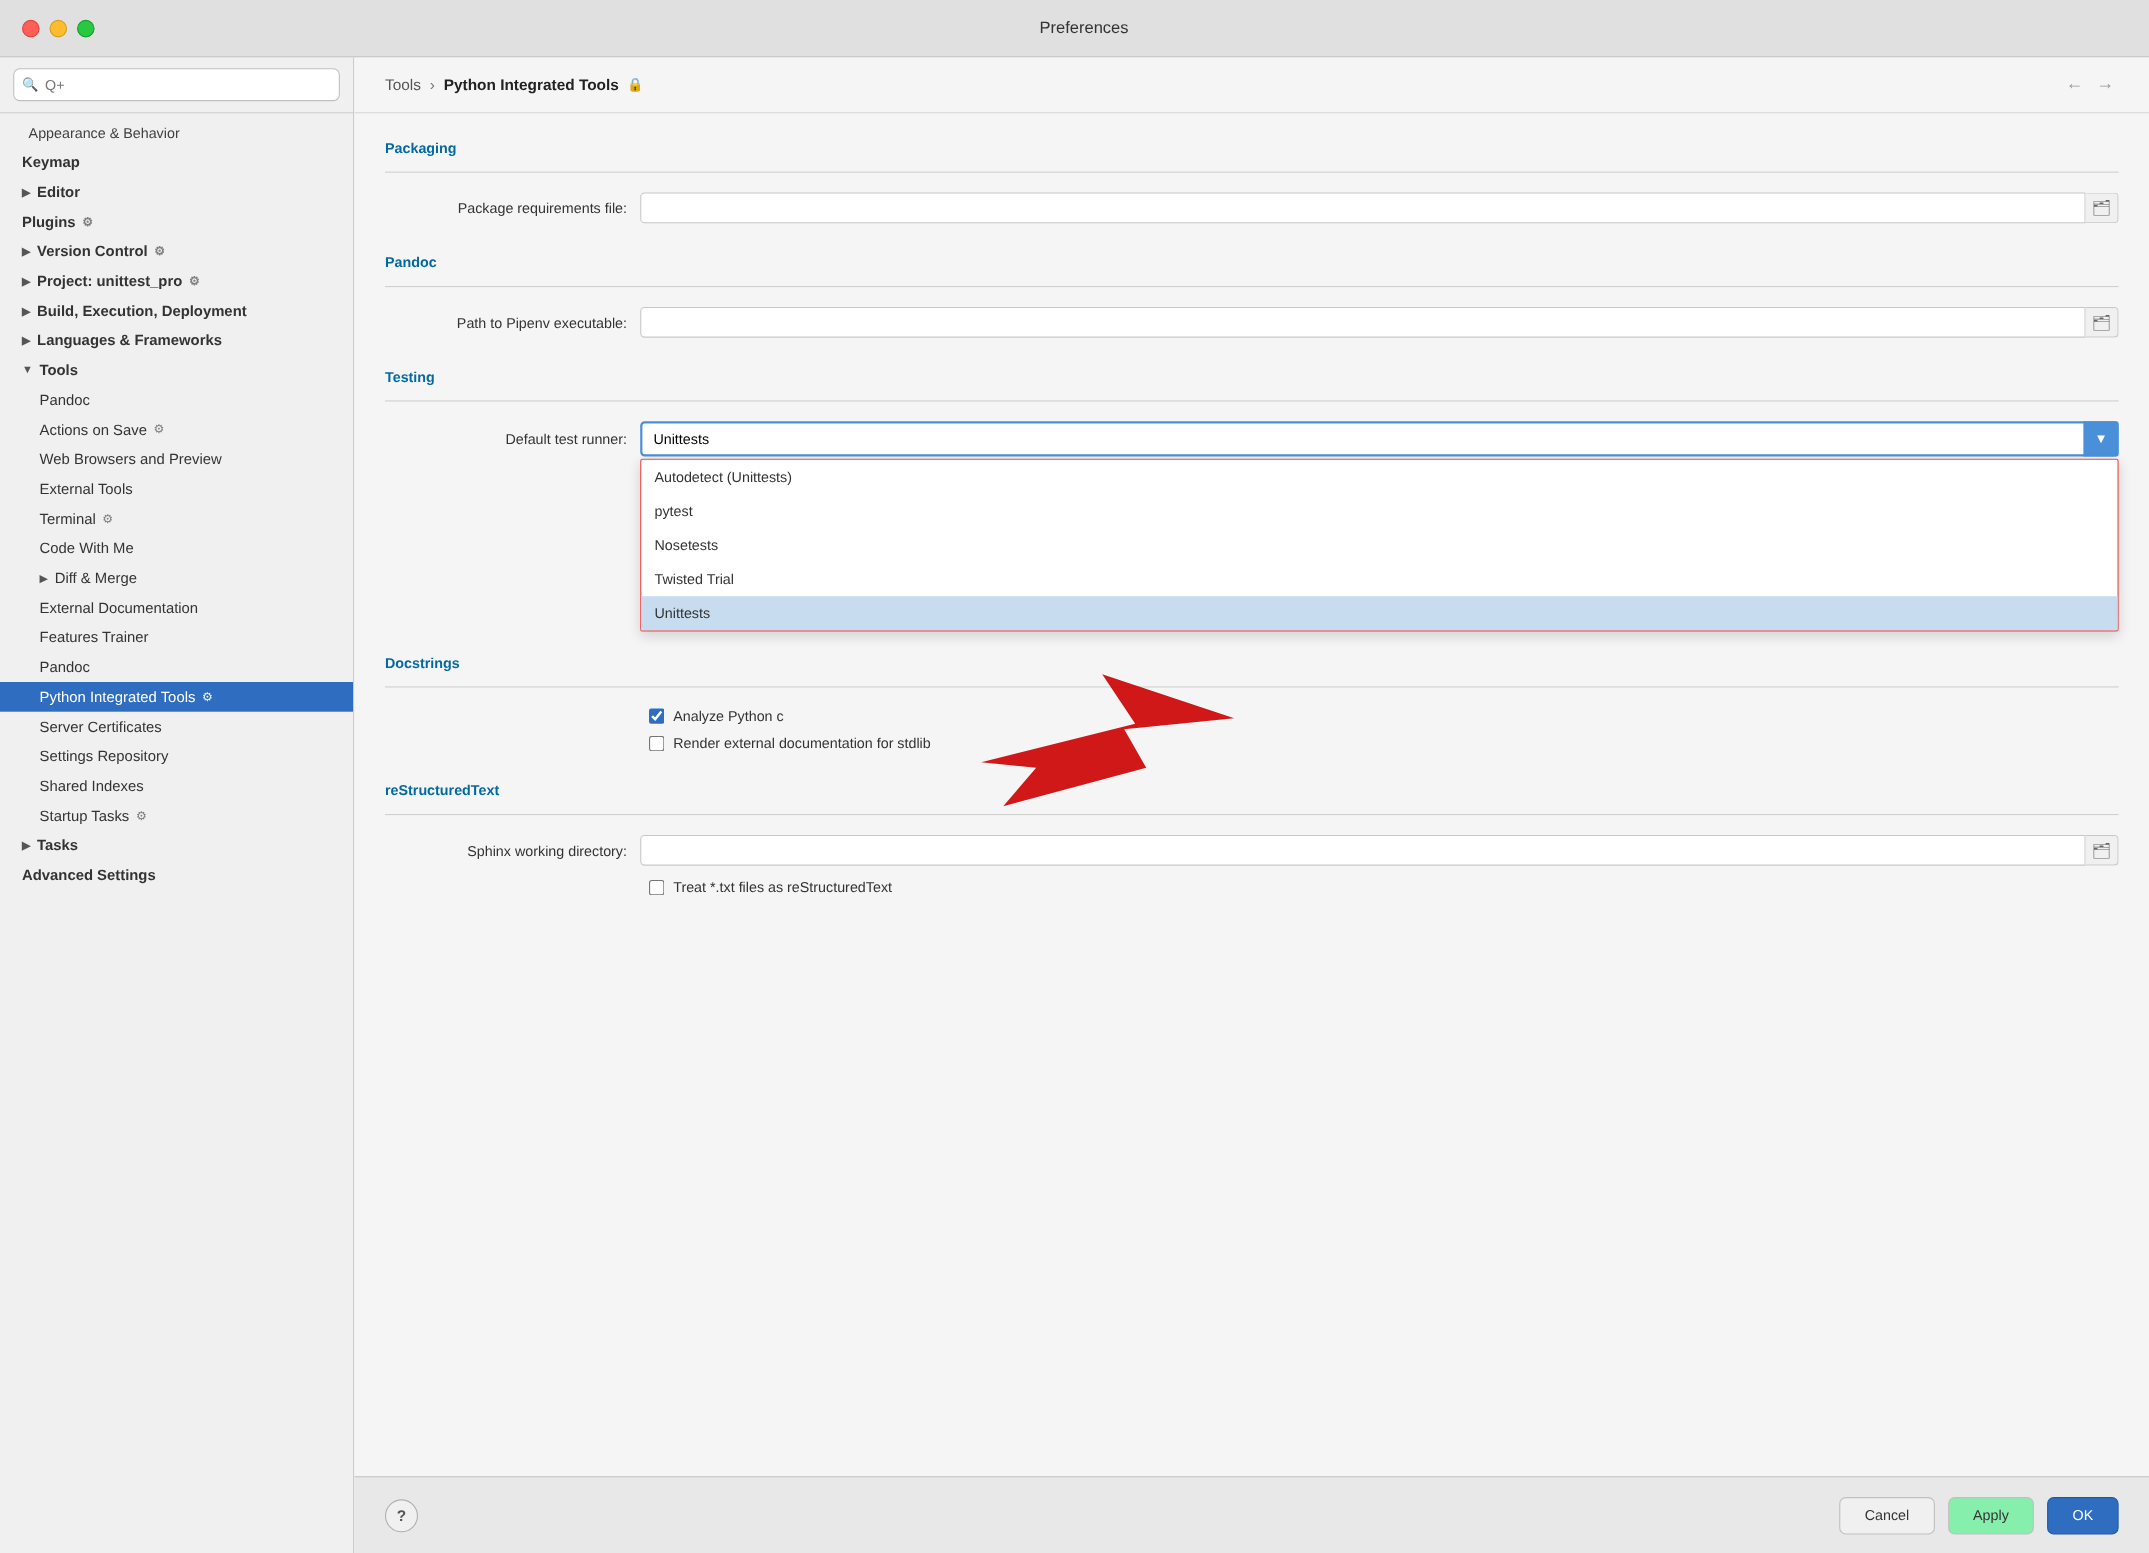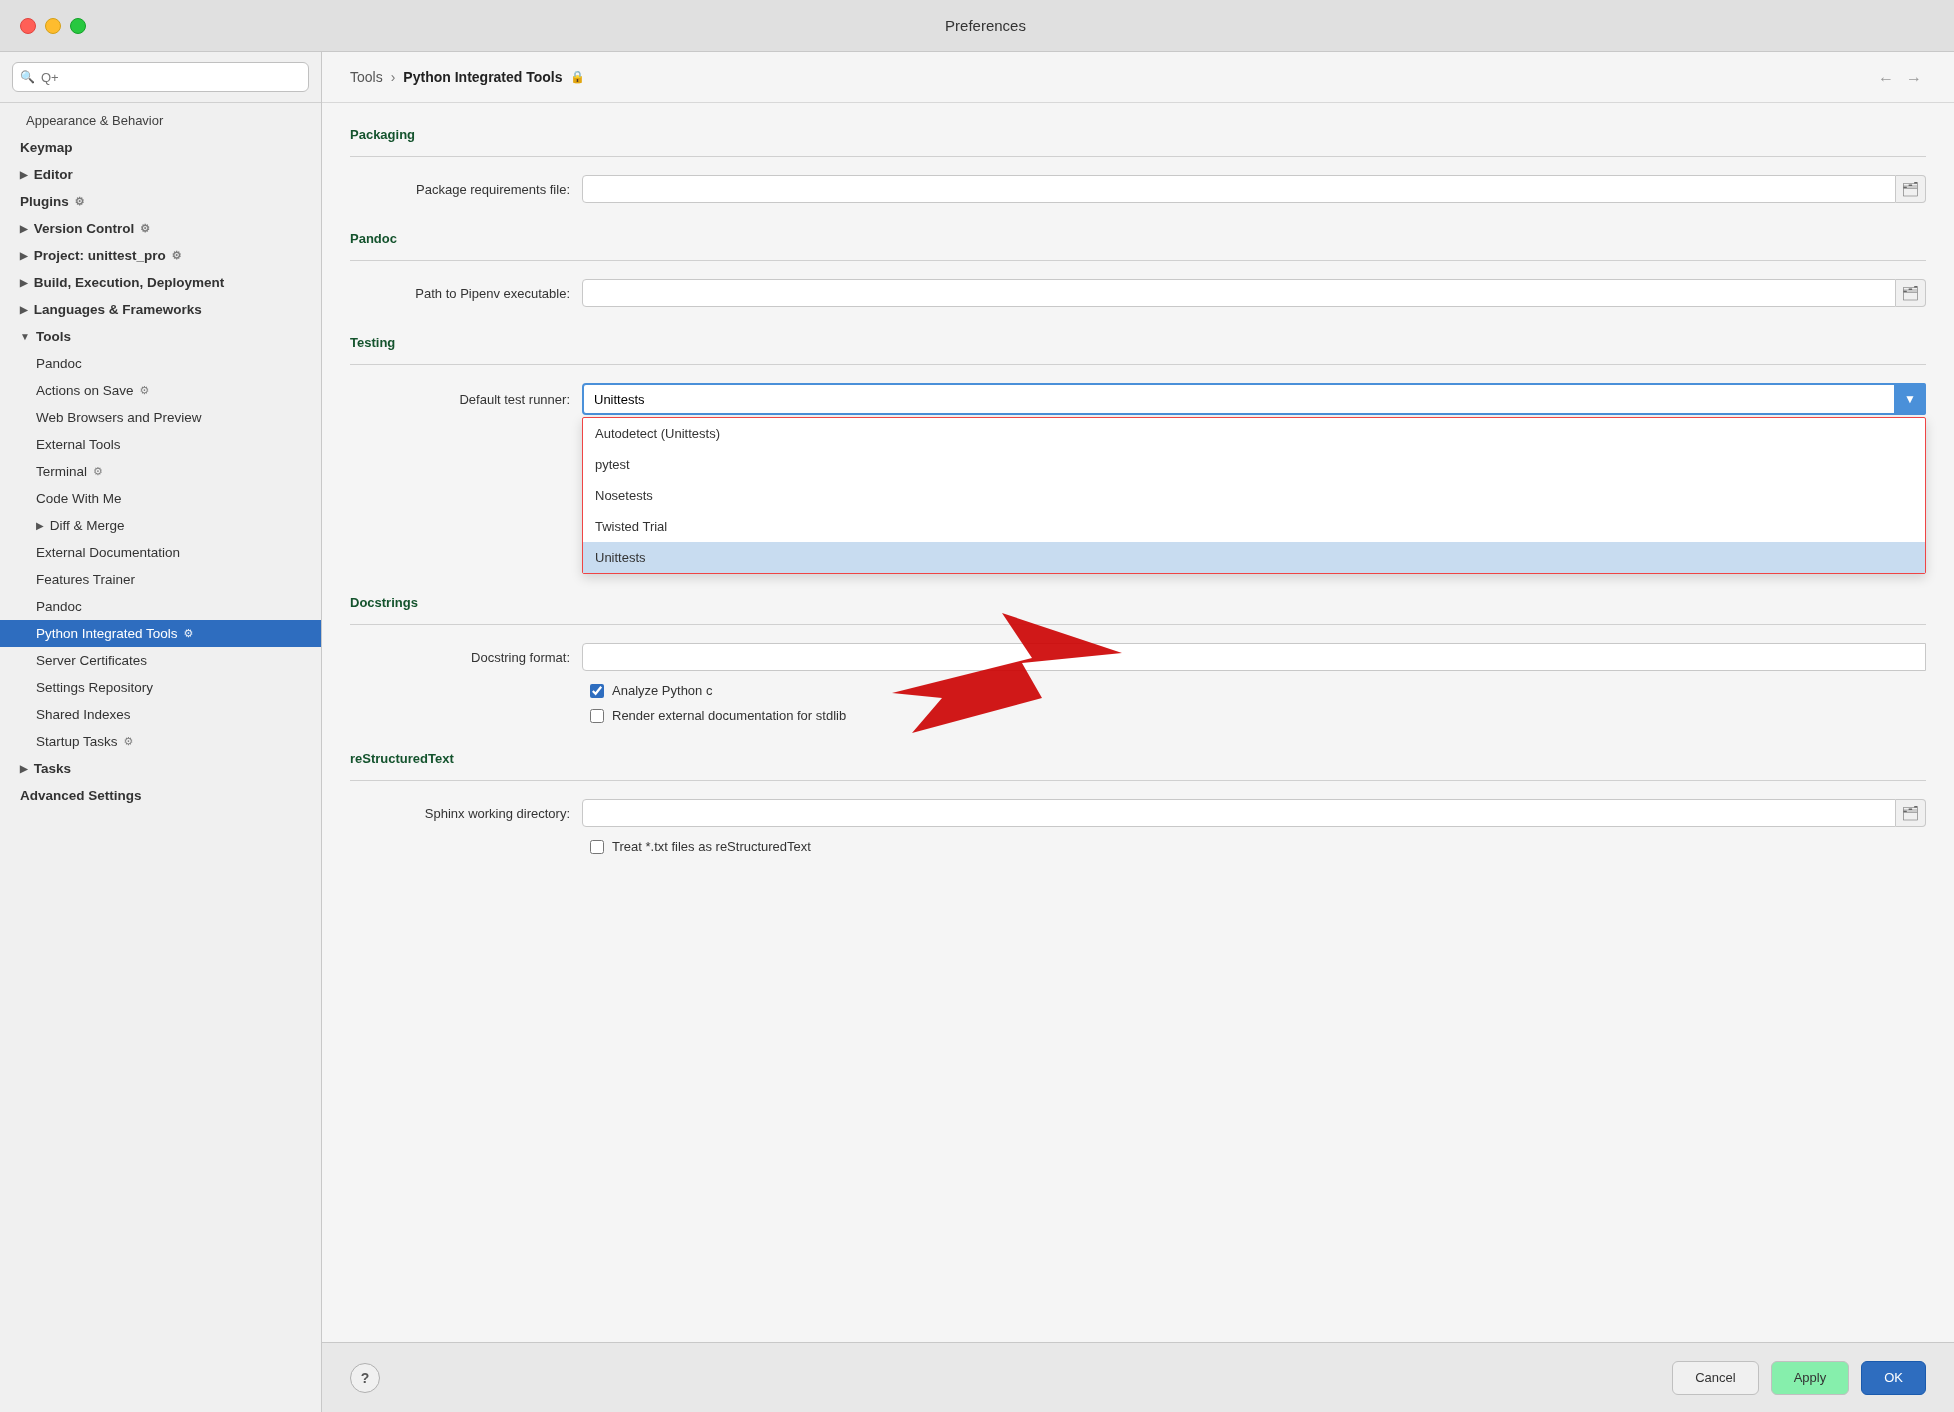--- a/index.html
+++ b/index.html
@@ -173,21 +173,21 @@
       position: relative;
     }
 
     
     .section {
       margin-bottom: 28px;
     }
     .section-title {
       font-size: 13px;
       font-weight: 600;
-      color: #14532d;
+      color: #0369a1;
       margin-bottom: 14px;
     }
     .form-row {
       display: flex;
       align-items: center;
       margin-bottom: 12px;
       gap: 12px;
     }
     .form-label {
       font-size: 13px;
@@ -538,26 +538,20 @@
 
       <div style="position:absolute; top: 500px; left: 560px; pointer-events:none; z-index:200;">
         <svg width="280" height="130" viewBox="0 0 280 130">
           <polygon points="240,50 120,10 150,55 10,90 60,95 30,130 160,95 140,60" fill="#cc0000" opacity="0.9"></polygon>
         </svg>
       </div>
 
       <div class="section" style="margin-top: 180px;">
         <div class="section-title">Docstrings</div>
         <hr class="section-divider">
-        <div class="form-row">
-          <span class="form-label">Docstring format:</span>
-          <div class="input-with-btn">
-            <input class="form-input-bare" type="text" style="">
-          </div>
-        </div>
         <div class="checkbox-row">
           <input type="checkbox" checked="" style="">
           <span class="checkbox-label">Analyze Python c</span>
         </div>
         <div class="checkbox-row">
           <input type="checkbox" style="">
           <span class="checkbox-label">Render external documentation for stdlib</span>
         </div>
       </div>
 

